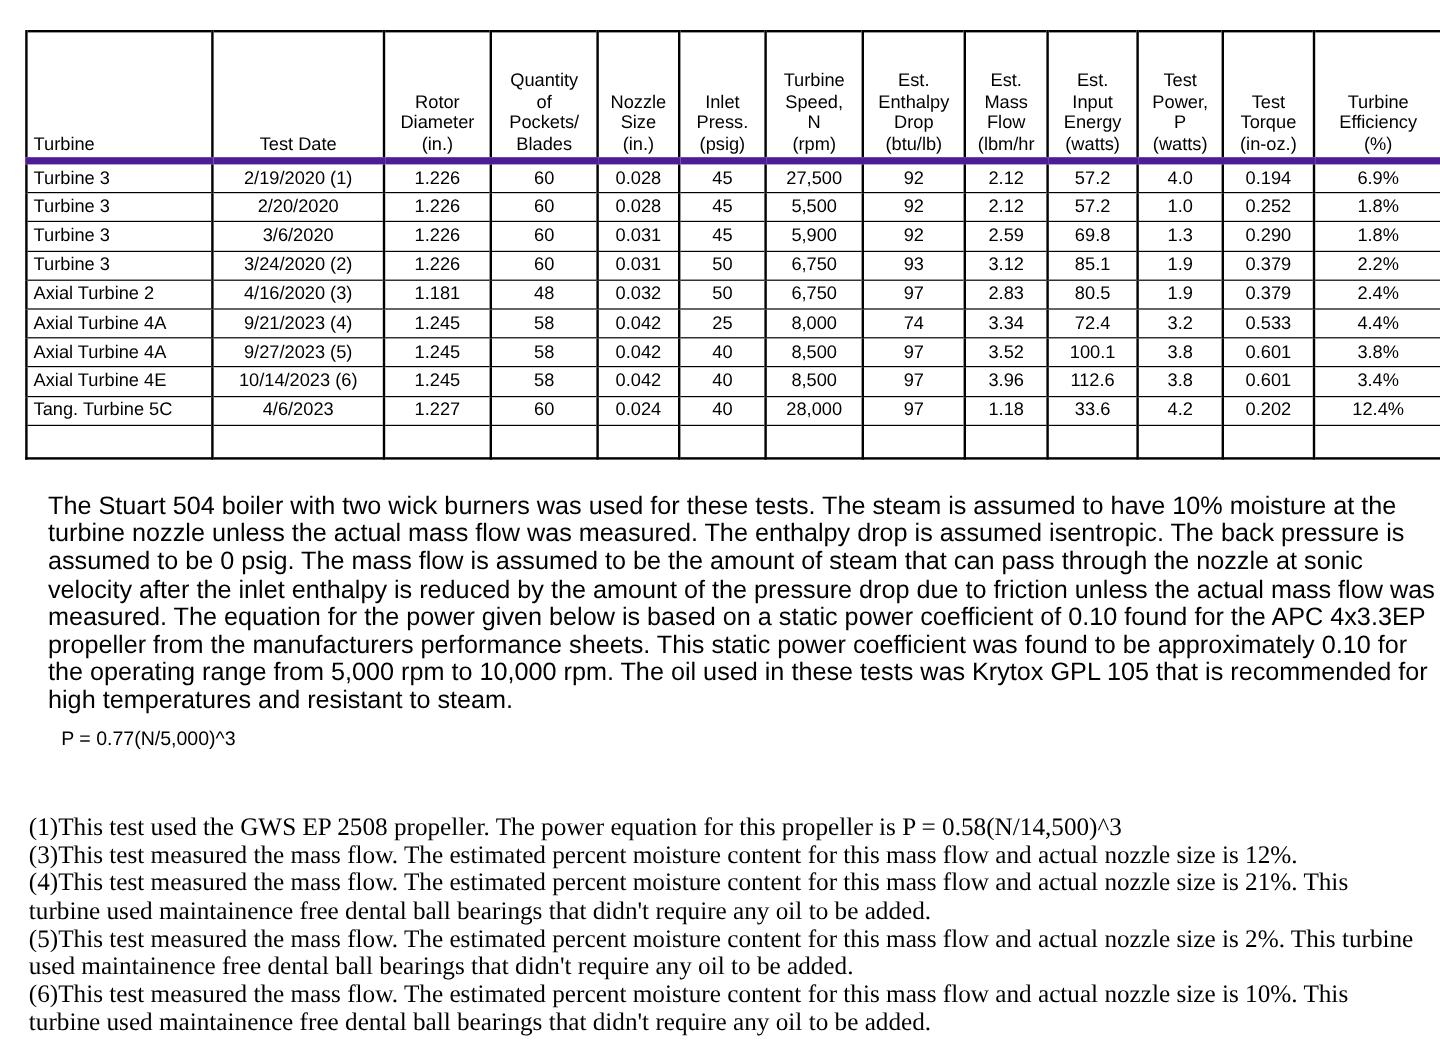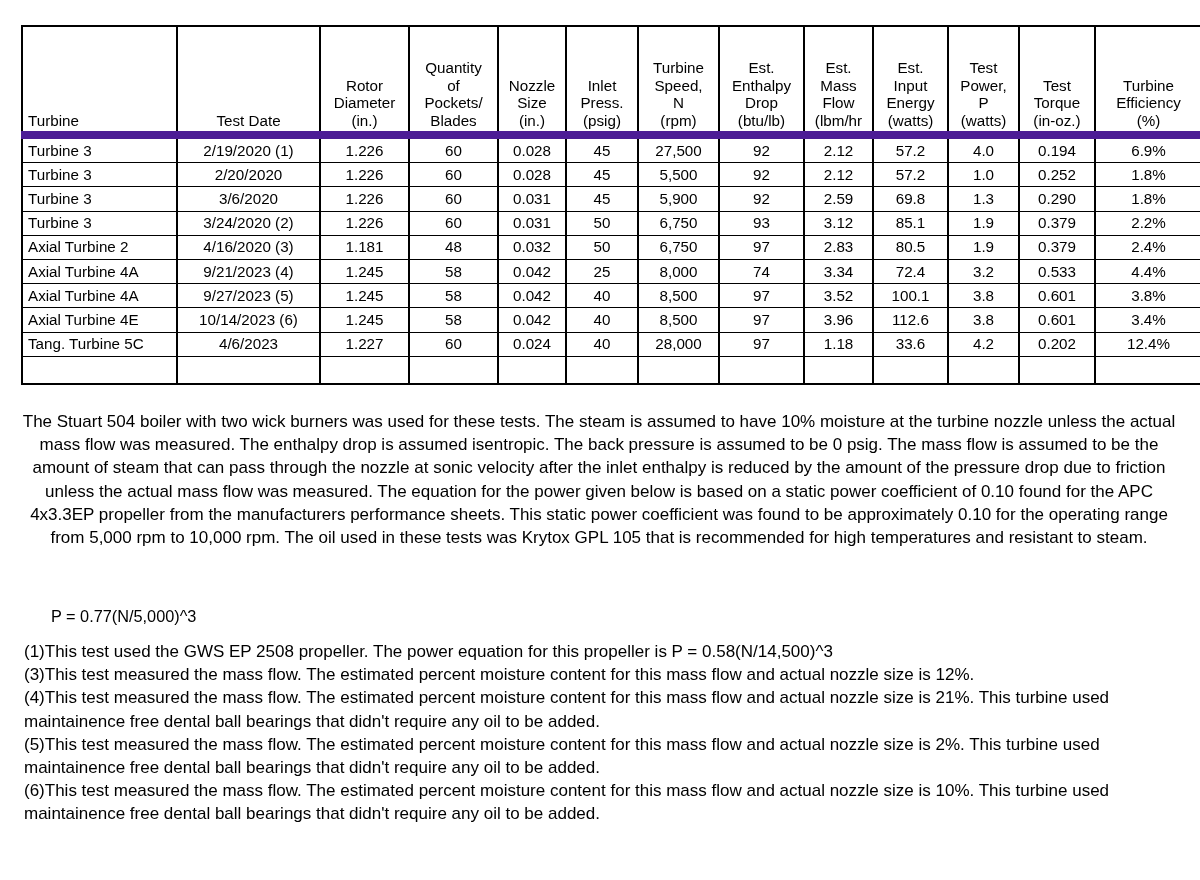--- a/index.html
+++ b/index.html
@@ -44,21 +44,21 @@
     border-bottom: 1px solid #000;
     padding: 0 4px;
     font-weight: normal;
     white-space: nowrap;
     overflow: hidden;
   }
   table.data-table thead th {
     vertical-align: bottom;
     text-align: center;
     height: 103px;
-    border-bottom: 8px solid #4c1d95;
+    border-bottom: 6px solid #4c1d95;
     padding-bottom: 1px;
   }
   table.data-table thead th.col-turbine {
     text-align: left;
     padding-left: 5px;
   }
   table.data-table tbody td {
     height: 23.2px;
     text-align: center;
     vertical-align: middle;
@@ -74,42 +74,43 @@
   table.data-table tbody tr:last-child td {
     border-bottom: 2px solid #000;
   }
   table.data-table thead th .hline {
     display: block;
   }
 
   
   .body-text {
     position: absolute;
-    left: 20px;
+    left: 40px;
     top: 410px;
     width: 1158px;
-    font-size: 17px;
+    font-size: 21px;
     line-height: 23.2px;
-    text-align: center;
+    text-align: left;
   }
   .equation {
     position: absolute;
     left: 24px;
     top: 605px;
     font-size: 16.3px;
     line-height: 23.2px;
     margin-left: 27px;
   }
   .footnotes {
     position: absolute;
     left: 24px;
-    top: 640px;
+    top: 678px;
     width: 1160px;
-    font-size: 17px;
+    font-size: 21px;
     line-height: 23.2px;
+    font-family: Liberation Serif, serif;
   }
   .footnotes .fn {
     margin: 0;
     padding: 0;
   }
 </style>
 </head>
 <body>
 
 <div class="page">

